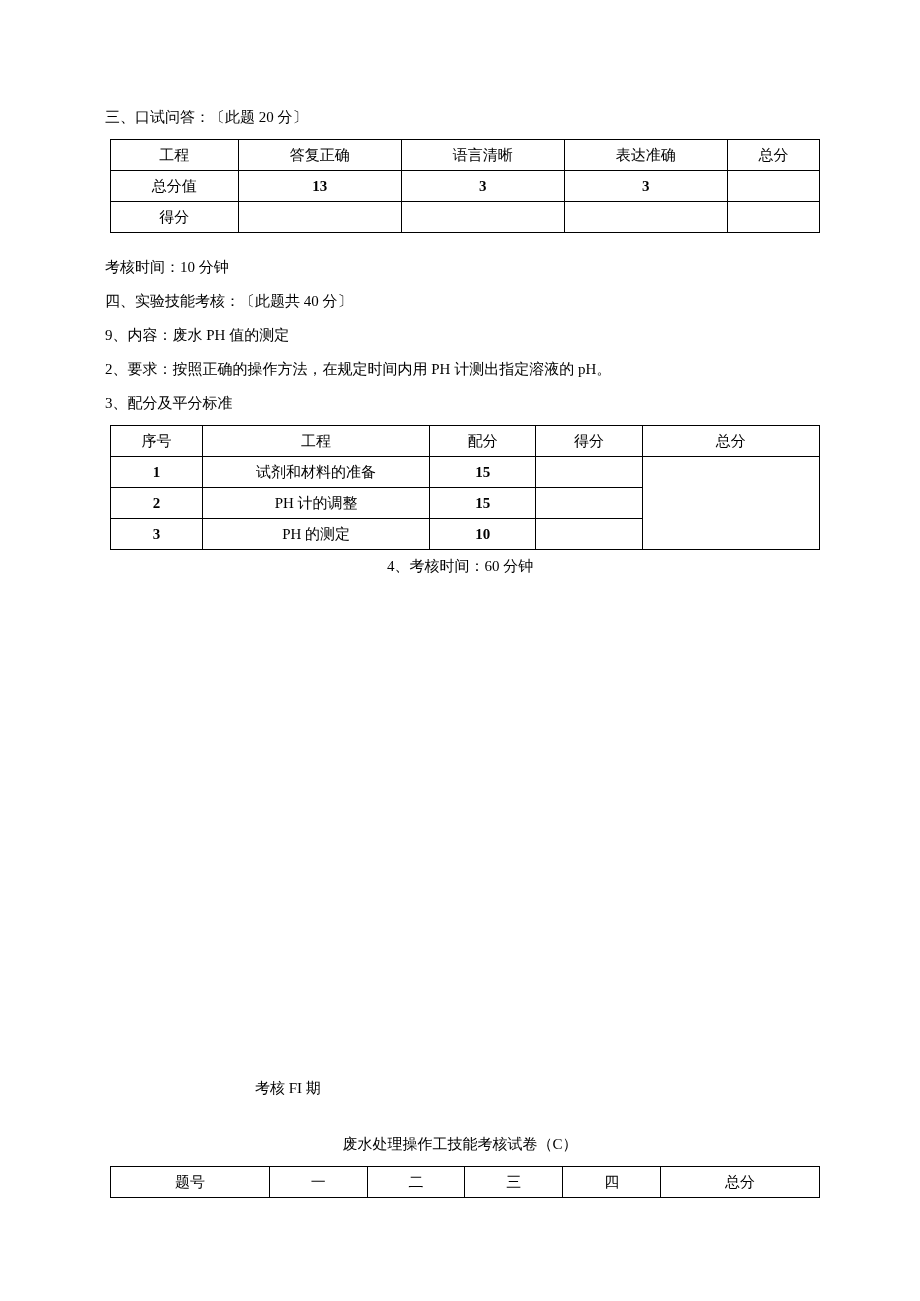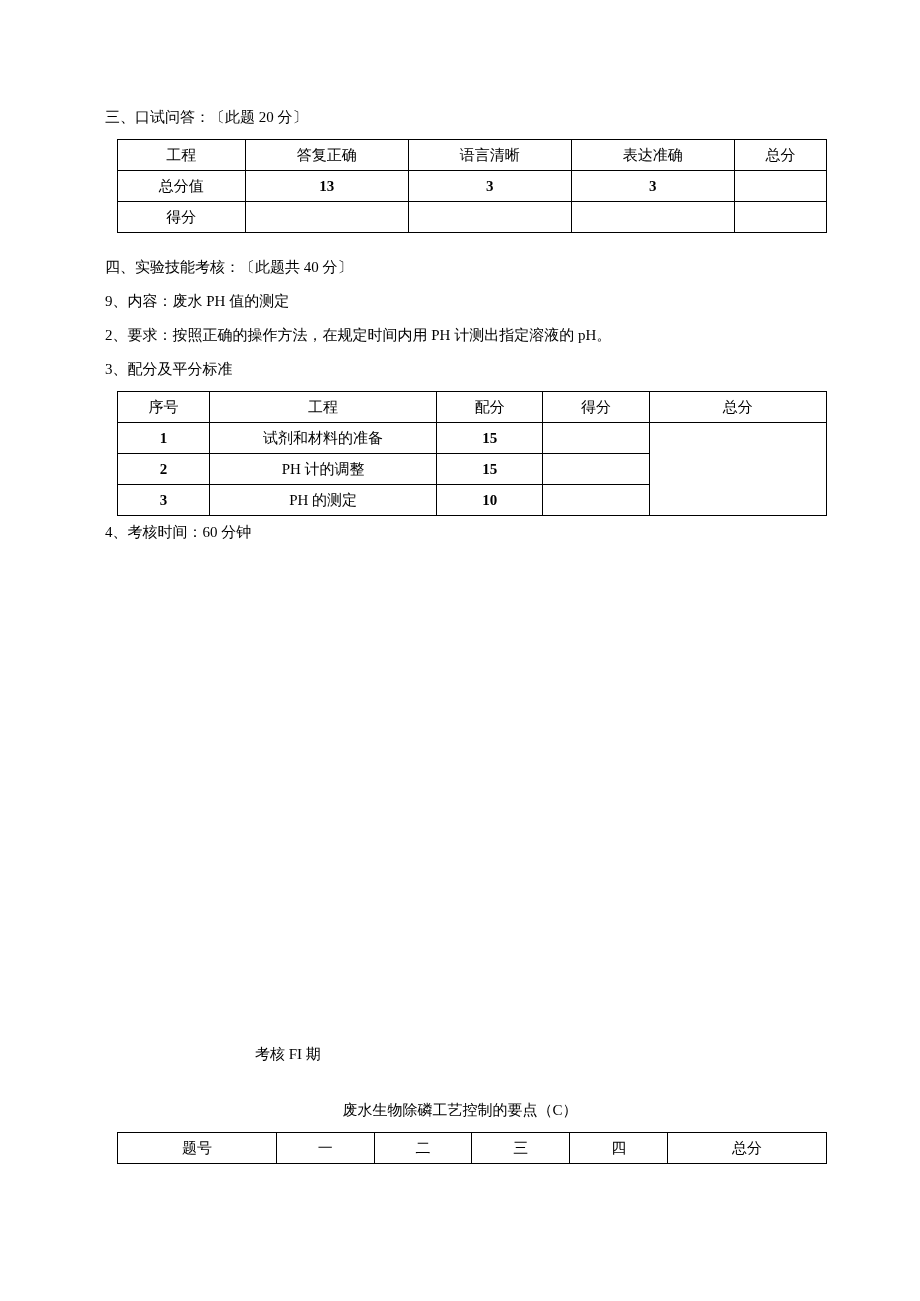--- a/index.html
+++ b/index.html
@@ -15,21 +15,21 @@
     padding: 105px 105px 60px 105px;
   }
   .line {
     margin: 0 0 10px 0;
     line-height: 1.6;
   }
   .bold { font-weight: bold; }
   table {
     border-collapse: collapse;
     width: 100%;
-    margin: 10px 0 4px 12px;
+    margin: 10px 0 4px 5px;
   }
   td, th {
     border: 1px solid #000;
     padding: 5px 4px;
     text-align: center;
     font-size: 15px;
     font-weight: normal;
   }
   .table1 td, .table1 th { height: 20px; }
   .table2 td, .table2 th { height: 20px; }
@@ -71,20 +71,23 @@
       <td></td>
       <td></td>
       <td></td>
       <td></td>
     </tr>
   </tbody>
     </table>
 
   <div style="height:18px;"></div>
 
+  <p class="line">
+    <span>考核时间：10 分钟</span>
+  </p>
 
   <p class="line">四、实验技能考核：〔此题共 40 分〕</p>
   <p class="line">
     <span>9、内容：废水 PH 值的测定</span>
   </p>
   <p class="line">
     <span>2、要求：按照正确的操作方法，在规定时间内用 PH 计测出指定溶液的 pH。</span>
   </p>
   <p class="line">
     <span>3、配分及平分标准</span>
@@ -121,34 +124,34 @@
     </tr>
     <tr>
       <td class="bold">3</td>
       <td>PH 的测定</td>
       <td class="bold">10</td>
       <td></td>
     </tr>
   </tbody>
     </table>
 
-  <p class="line" style="margin-top:2px;">
+  <p class="line" style="margin-top:2px;text-align:center;">
     <span>4、考核时间：60 分钟</span>
   </p>
 
   <div class="gap-large"></div>
 
 
   <div style="height:18px;"></div>
 
   <p class="line exam-date-indent">考核 FI 期</p>
 
   <div style="height:18px;"></div>
 
-  <p class="line center-title">废水生物除磷工艺控制的要点（C）</p>
+  <p class="line center-title">废水处理操作工技能考核试卷（C）</p>
 
   <table class="table3">
     <tbody>
         <tr>
       <td>题号</td>
       <td>一</td>
       <td>二</td>
       <td>三</td>
       <td>四</td>
       <td>总分</td>

